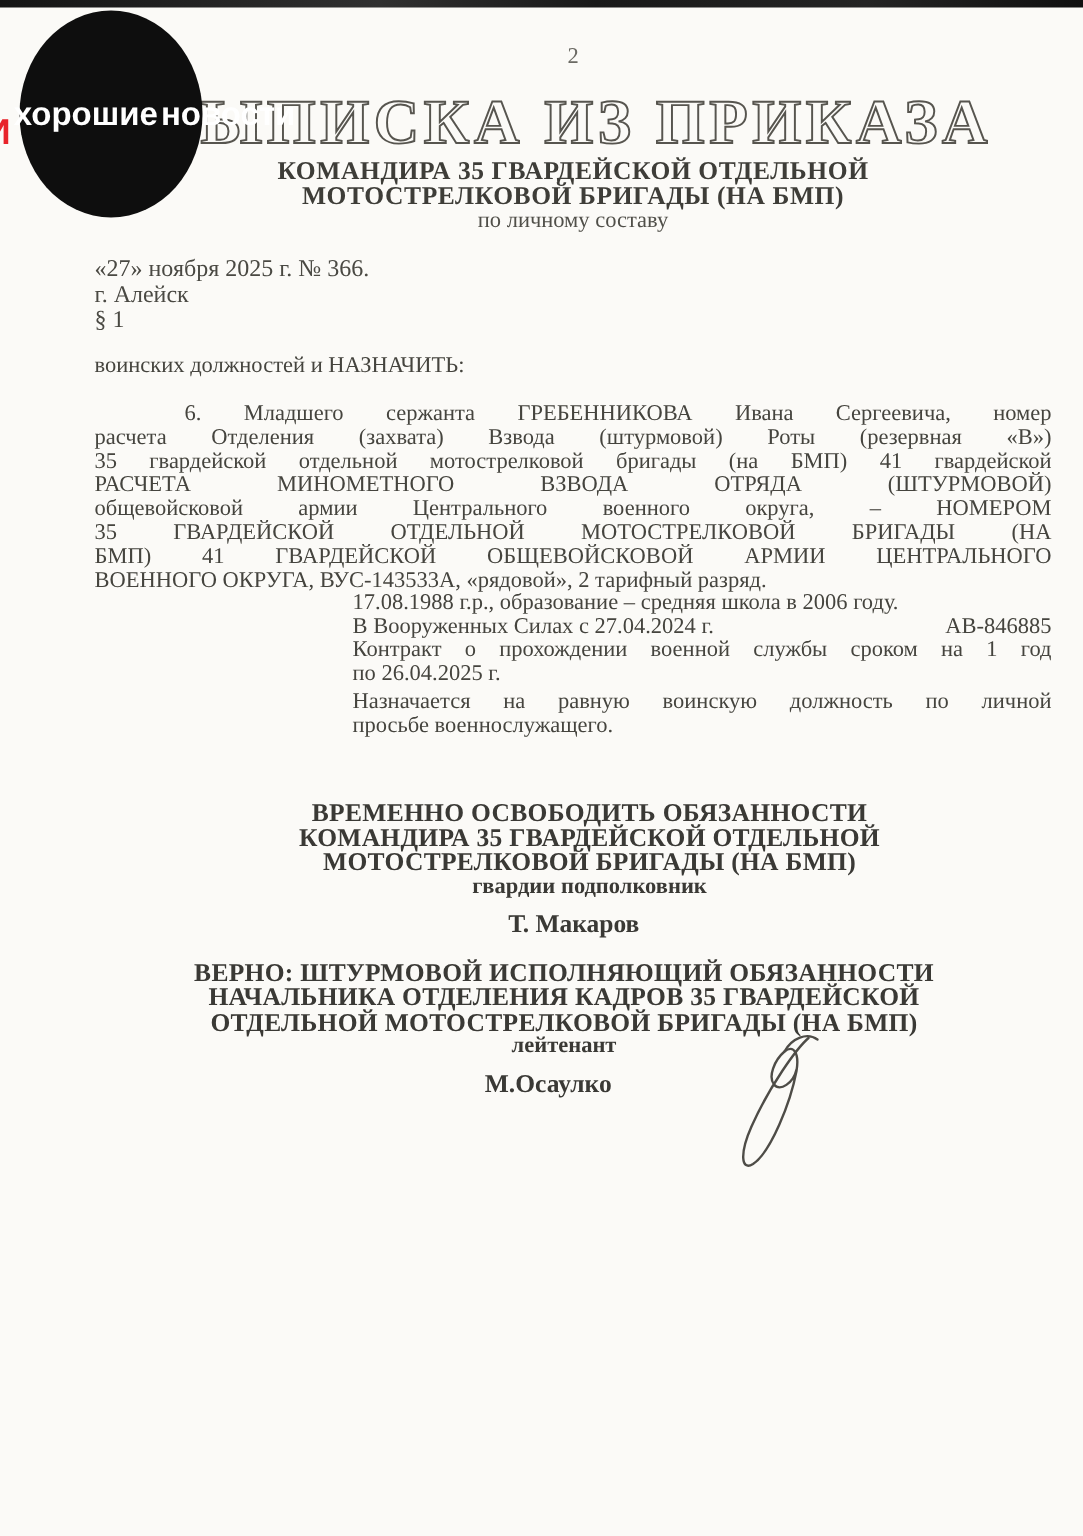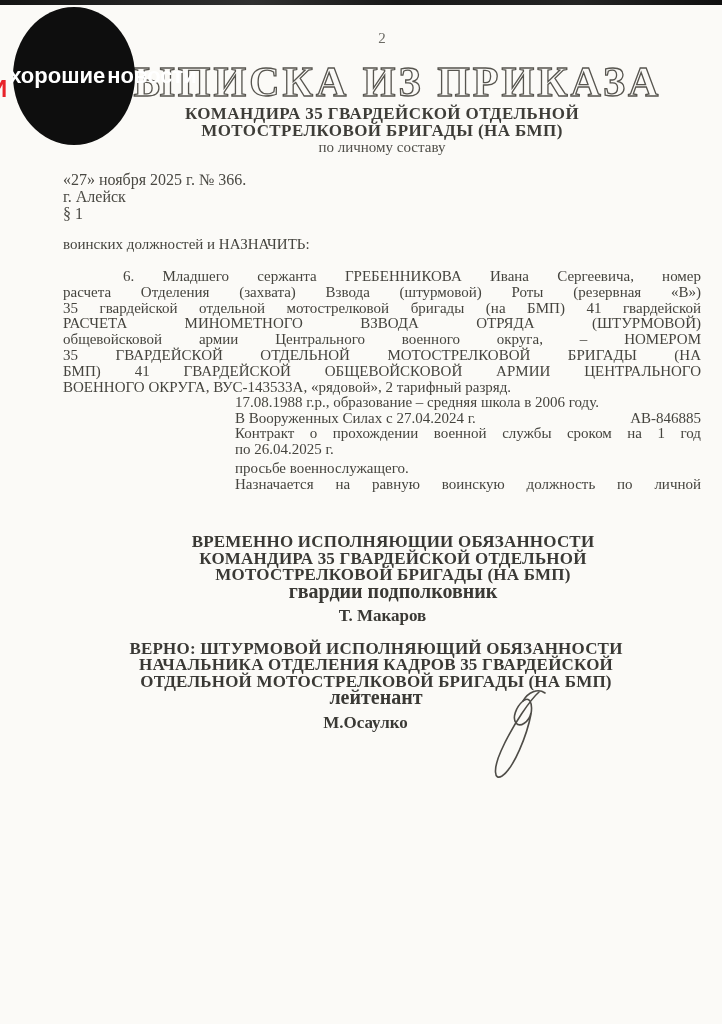--- a/index.html
+++ b/index.html
@@ -60,21 +60,21 @@
   .lline { text-align: right; text-align-last: left; }
   .indent { text-indent: 60px; }
 
   .details { margin-left: 172px; width: 466px; font-size: 15px; }
   .details .ln { line-height: 15.5px; }
   .split { display: flex; justify-content: space-between; }
   .details-2 { margin-top: 4px; }
 
   .sign-block { font-weight: bold; color: #3a3935; }
   .sign-block .cap { text-align: center; font-size: 17px; line-height: 16.5px; letter-spacing: .2px; }
-  .sign-block .rank { text-align: center; font-size: 20px; line-height: 15px; }
+  .sign-block .rank { text-align: center; font-size: 15px; line-height: 15px; }
   .block1 { margin-top: 42px; margin-left: 30px; width: 600px; }
   .block2 { margin-top: 17px; margin-left: 8px; width: 610px; }
   .name-row { margin-top: 8px; text-align: center; padding-right: 21px; font-size: 17px; line-height: 17px; font-weight: bold; color: #3a3935; }
   .block2 .name-row { margin-top: 9px; }
 
   .signature {
     position: absolute; left: 482px; top: 686px;
     width: 66px; height: 96px; z-index: 2;
   }
 </style>
@@ -121,27 +121,27 @@
 
     <div class="details">
       <div class="ln lline">17.08.1988 г.р., образование – средняя школа в 2006 году.</div>
       <div class="ln split">
         <span>В Вооруженных Силах с 27.04.2024 г.</span>
         <span>АВ-846885</span>
       </div>
       <div class="ln jline">Контракт о прохождении военной службы сроком на 1 год</div>
       <div class="ln lline">по 26.04.2025 г.</div>
       <div class="details-2">
+        <div class="ln jline">Назначается на равную воинскую должность по личной</div>
         <div class="ln lline">просьбе военнослужащего.</div>
-        <div class="ln jline">Назначается на равную воинскую должность по личной</div>
       </div>
     </div>
 
     <div class="sign-block block1">
-      <div class="cap">ВРЕМЕННО ИСПОЛНЯЮЩИИ ОБЯЗАННОСТИ</div>
+      <div class="cap">ВРЕМЕННО ОСВОБОДИТЬ ОБЯЗАННОСТИ</div>
       <div class="cap">КОМАНДИРА 35 ГВАРДЕЙСКОЙ ОТДЕЛЬНОЙ</div>
       <div class="cap">МОТОСТРЕЛКОВОЙ БРИГАДЫ (НА БМП)</div>
       <div class="rank">гвардии подполковник</div>
       <div class="name-row">Т. Макаров</div>
     </div>
 
     <div class="sign-block block2">
       <div class="cap">ВЕРНО: ШТУРМОВОЙ ИСПОЛНЯЮЩИЙ ОБЯЗАННОСТИ</div>
       <div class="cap">НАЧАЛЬНИКА ОТДЕЛЕНИЯ КАДРОВ 35 ГВАРДЕЙСКОЙ</div>
       <div class="cap">ОТДЕЛЬНОЙ МОТОСТРЕЛКОВОЙ БРИГАДЫ (НА БМП)</div>

